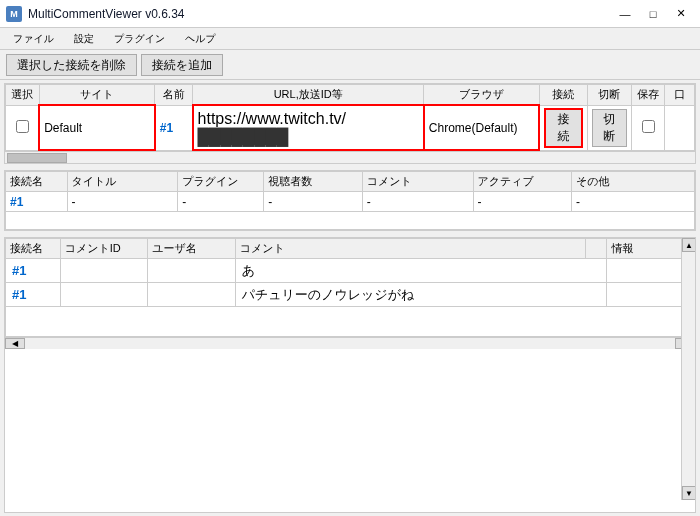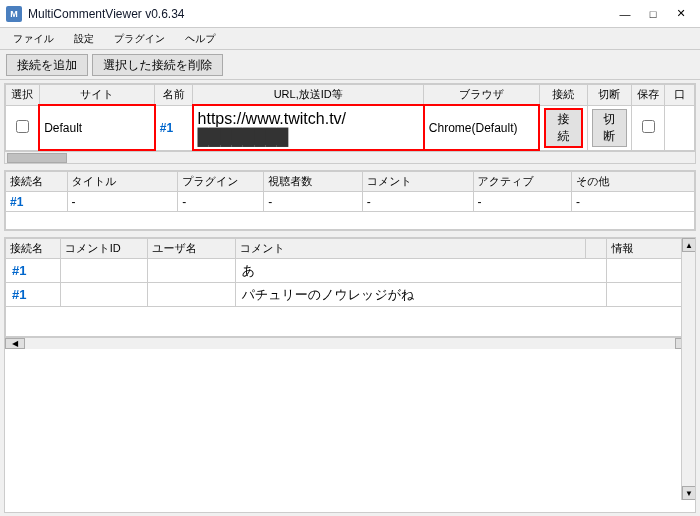--- a/index.html
+++ b/index.html
@@ -224,22 +224,22 @@
 </div>
 
 <div class="menu-bar">
   <div class="menu-item">ファイル</div>
   <div class="menu-item">設定</div>
   <div class="menu-item">プラグイン</div>
   <div class="menu-item">ヘルプ</div>
 </div>
 
 <div class="toolbar">
+  <button class="toolbar-btn">選択した接続を削除</button>
   <button class="toolbar-btn">接続を追加</button>
-  <button class="toolbar-btn">選択した接続を削除</button>
 </div>
 
 <div class="main-container">
 
   <div class="conn-section">
     <table class="conn-table">
       <thead>
         <tr>
           <th style="width:32px;">選択</th>
           <th style="width:110px;">サイト</th>

